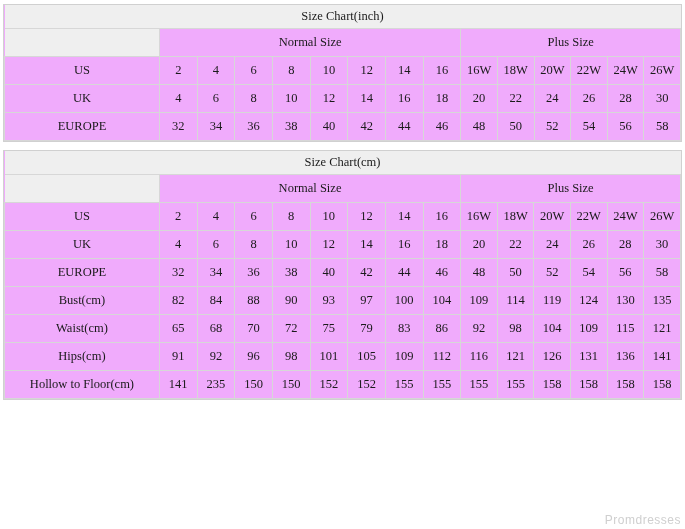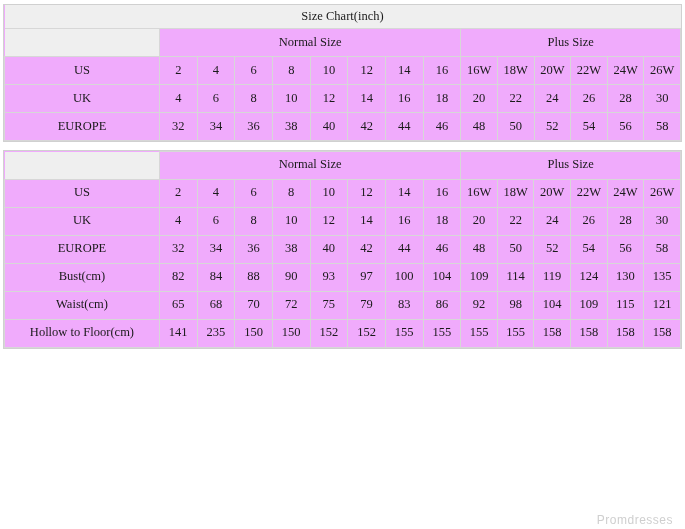--- a/index.html
+++ b/index.html
@@ -73,21 +73,21 @@
   .blank-cell {
     border-left: none !important;
     border-top: none !important;
     background: #efefef;
   }
   .cm-table td {
     height: 28px;
   }
   .watermark {
     position: absolute;
-    right: 12px;
+    right: 4px;
     bottom: 2px;
     font-size: 12px;
     color: #cfcfcf;
     letter-spacing: 0.5px;
     font-family: "Liberation Sans", sans-serif;
   }
 </style>
 </head>
 <body>
 
@@ -173,20 +173,23 @@
 
   <div class="chart-block">
     <table class="size-table cm-table">
       <colgroup>
         <col style="width:146px">
         <col span="8" style="width:35.5px">
         <col span="6" style="width:34.5px">
       </colgroup>
       <tbody>
         <tr>
+          <td class="title-cell" colspan="15">Size Chart(cm)</td>
+        </tr>
+        <tr>
           <td class="blank-cell"></td>
           <td class="group-cell" colspan="8">Normal Size</td>
           <td class="group-cell" colspan="6">Plus Size</td>
         </tr>
 
         <tr>
           <td class="rowlabel">US</td>
           <td class="datacell">2</td>
           <td class="datacell">4</td>
           <td class="datacell">6</td>
@@ -268,20 +271,37 @@
           <td class="datacell">83</td>
           <td class="datacell">86</td>
           <td class="datacell">92</td>
           <td class="datacell">98</td>
           <td class="datacell">104</td>
           <td class="datacell">109</td>
           <td class="datacell">115</td>
           <td class="datacell">121</td>
         </tr>
 
+        <tr>
+          <td class="rowlabel rowlabel-small">Hips(cm)</td>
+          <td class="datacell">91</td>
+          <td class="datacell">92</td>
+          <td class="datacell">96</td>
+          <td class="datacell">98</td>
+          <td class="datacell">101</td>
+          <td class="datacell">105</td>
+          <td class="datacell">109</td>
+          <td class="datacell">112</td>
+          <td class="datacell">116</td>
+          <td class="datacell">121</td>
+          <td class="datacell">126</td>
+          <td class="datacell">131</td>
+          <td class="datacell">136</td>
+          <td class="datacell">141</td>
+        </tr>
 
         <tr>
           <td class="rowlabel rowlabel-small">Hollow to Floor(cm)</td>
           <td class="datacell">141</td>
           <td class="datacell">235</td>
           <td class="datacell">150</td>
           <td class="datacell">150</td>
           <td class="datacell">152</td>
           <td class="datacell">152</td>
           <td class="datacell">155</td>

